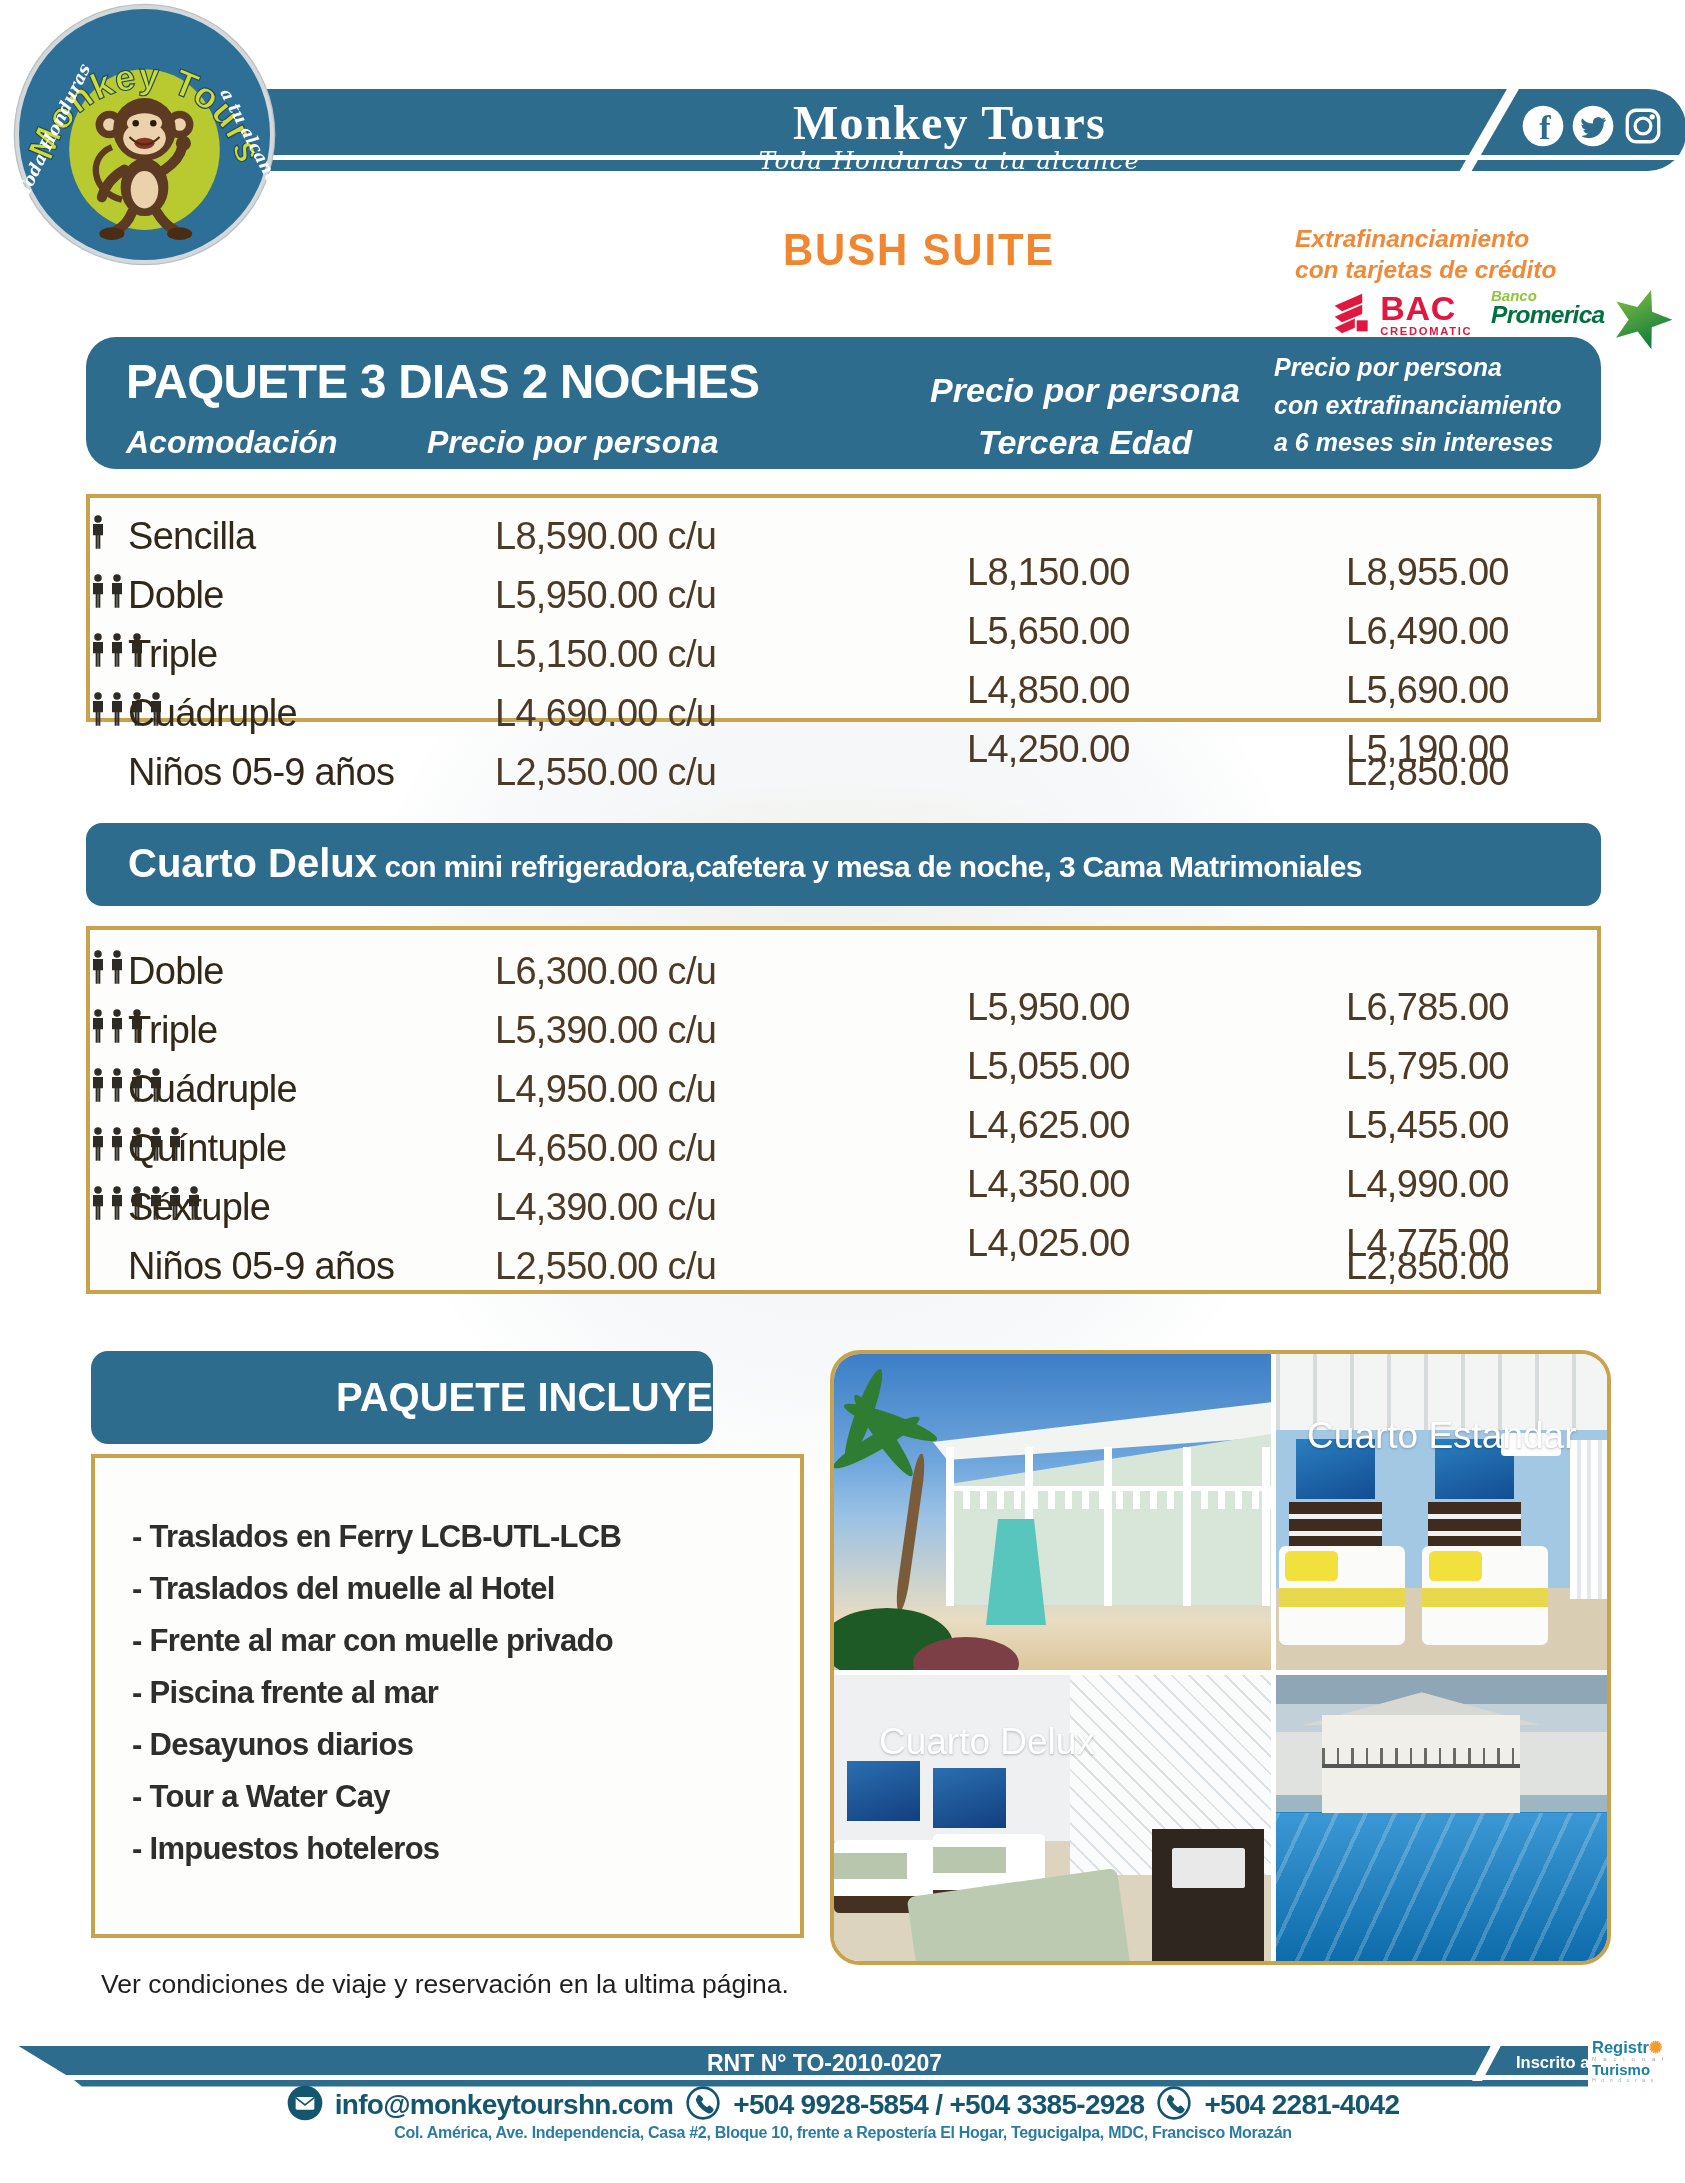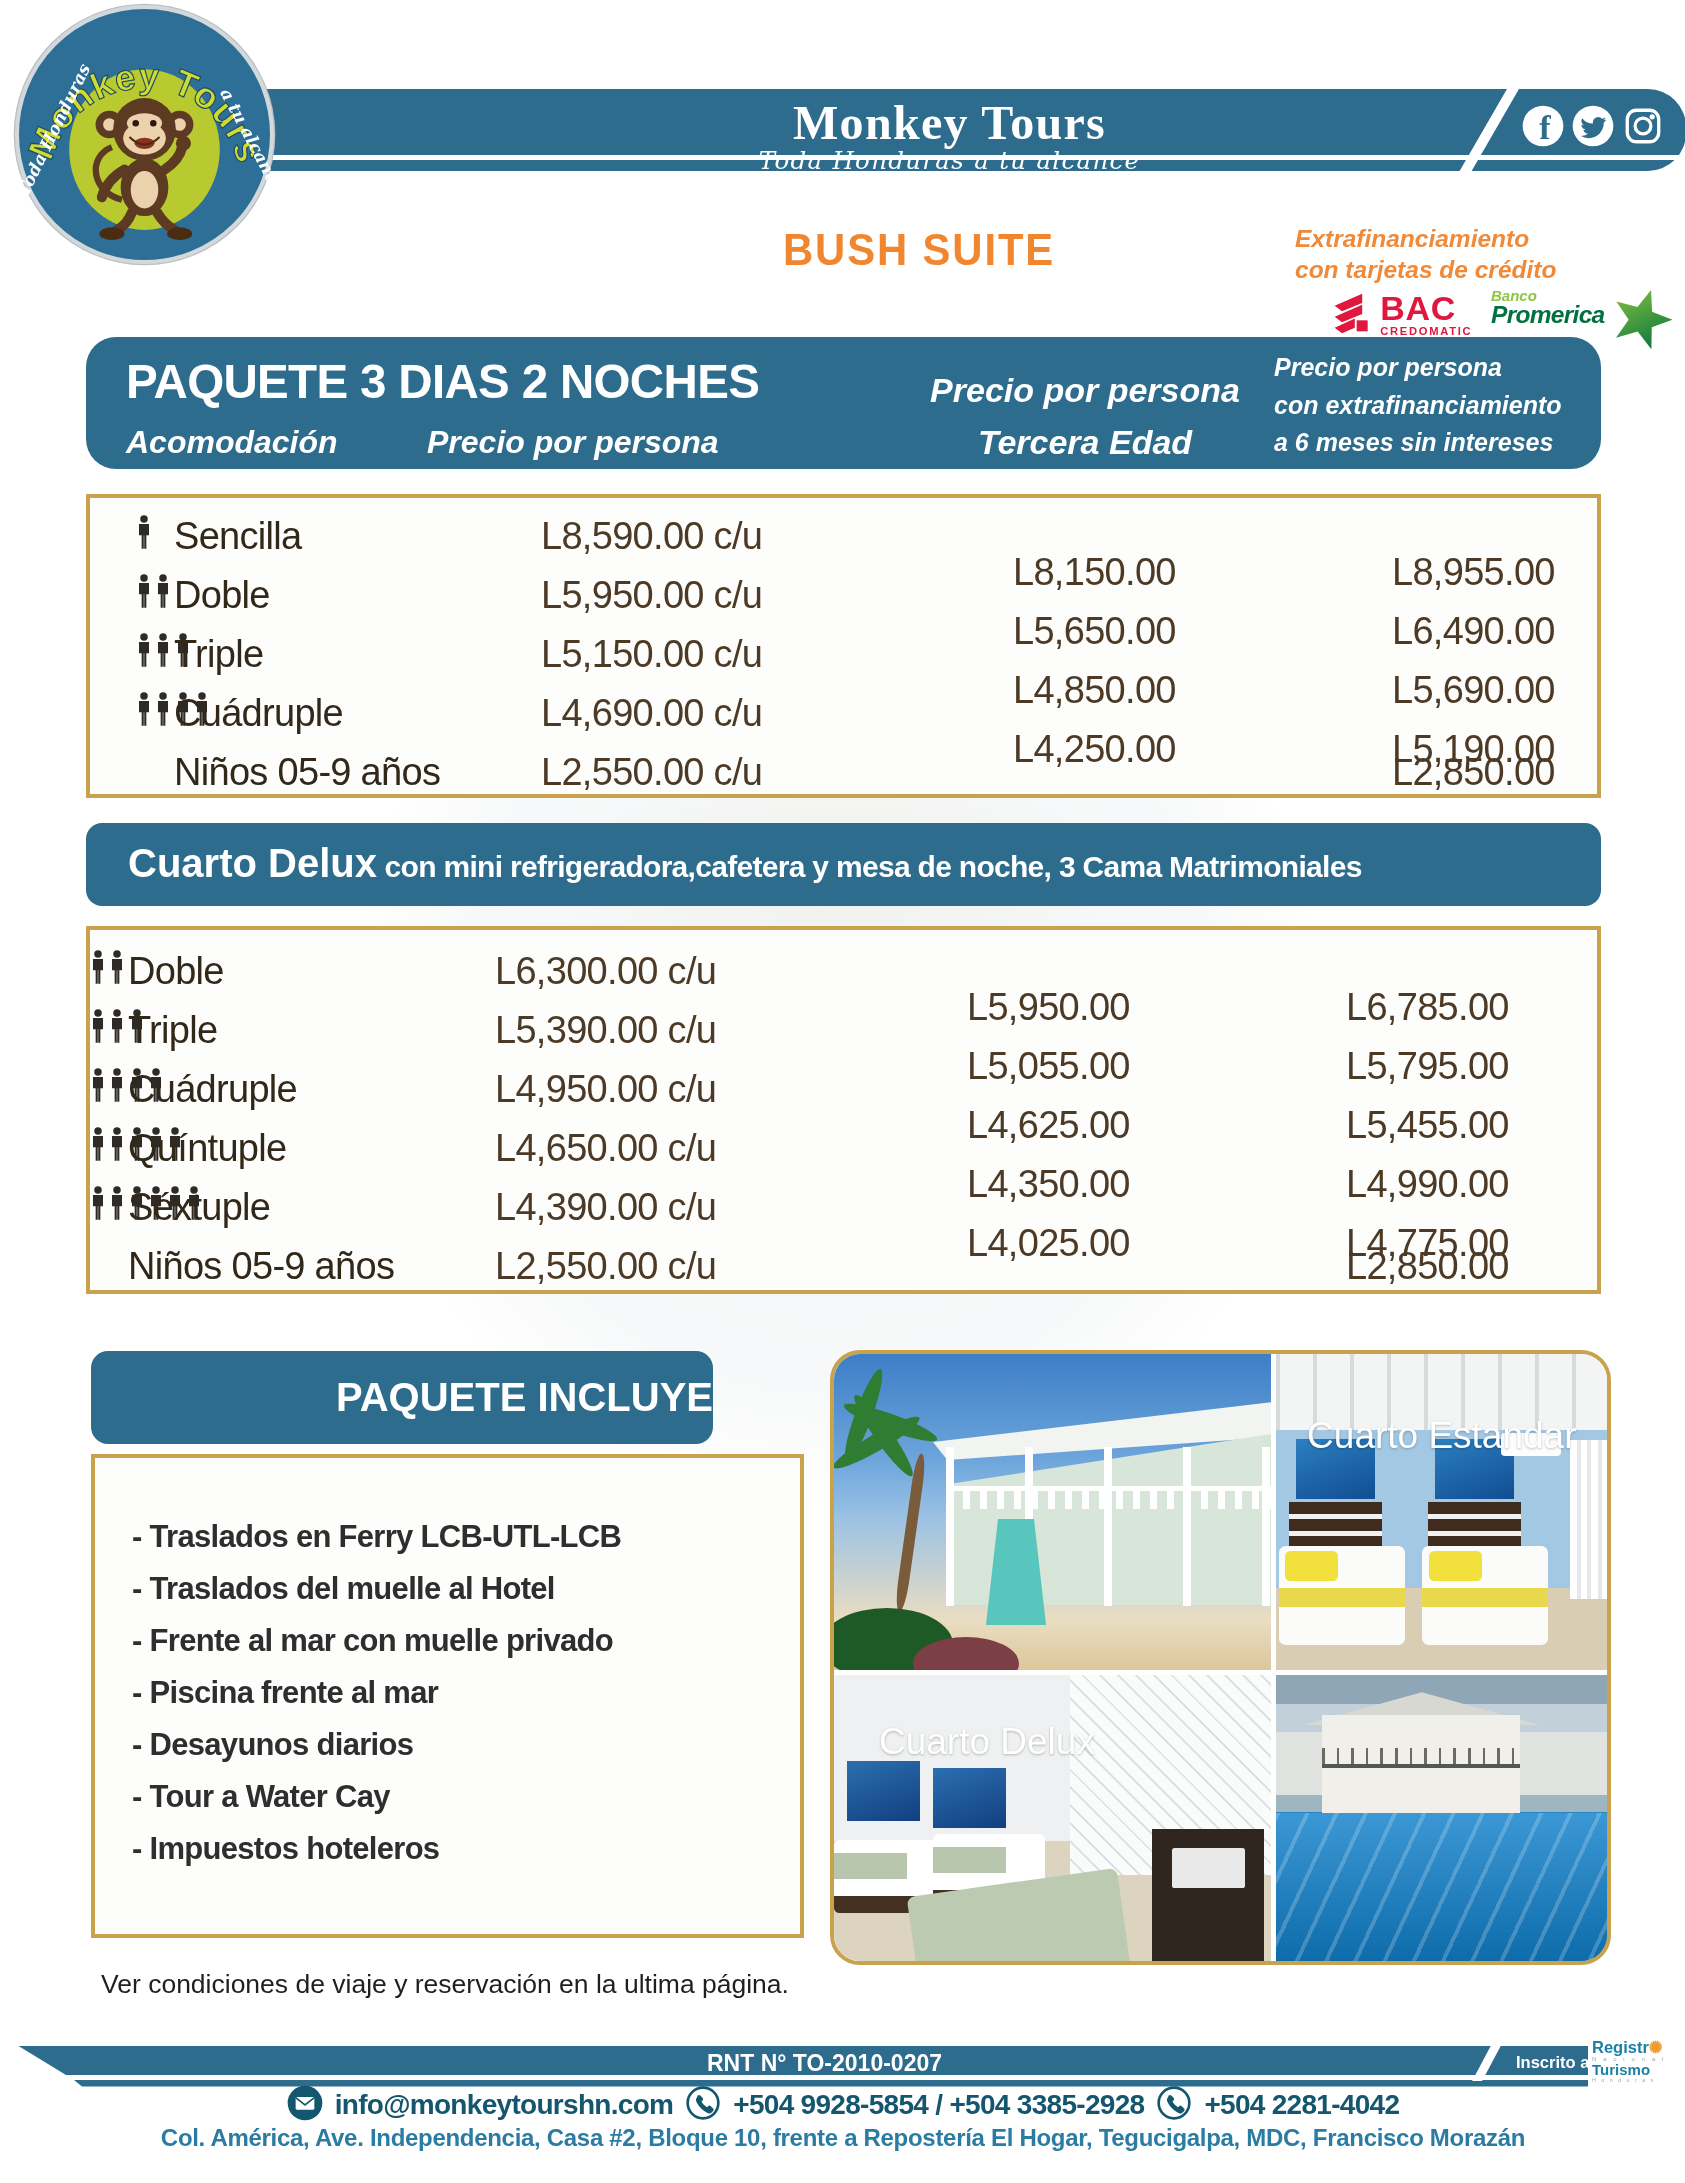--- a/index.html
+++ b/index.html
@@ -62,21 +62,21 @@
   
   .band1{position:absolute;left:86px;top:337px;width:1515px;height:132px;background:var(--blue);border-radius:30px;color:#fff;}
   .b1-title{position:absolute;left:40px;top:16px;font-size:49px;font-weight:bold;letter-spacing:-0.7px;transform:scaleX(.97);transform-origin:left top;}
   .b1-acc{position:absolute;left:40px;top:87px;font-size:32px;font-weight:bold;font-style:italic;}
   .b1-ppp{position:absolute;left:341px;top:87px;font-size:32px;font-weight:bold;font-style:italic;}
   .b1-senior{position:absolute;left:814px;top:26.5px;width:370px;text-align:center;font-size:34px;font-weight:bold;font-style:italic;line-height:1.55;}
   .b1-fin{position:absolute;left:1188px;top:12px;width:324px;font-size:25px;font-weight:bold;font-style:italic;line-height:1.5;}
 
   
   .ptable{position:absolute;left:86px;width:1515px;border:4px solid var(--gold);background:#fdfdfb;}
-  .t1{top:494px;height:304px;padding-top:17px;padding-left:46px;}
+  .t1{top:494px;height:228px;padding-top:17px;}
   .t2{top:926px;height:368px;padding-top:20px;}
   .t-row{position:relative;height:59px;}
   .cell{position:absolute;font-size:38px;letter-spacing:-0.7px;white-space:nowrap;}
   .c-label{left:38px;color:var(--label);}
   .c-price{left:405px;color:var(--brown);}
   .c-persons{left:713px;top:8px;display:flex;gap:3.3px;align-items:flex-end;}
   .c-senior{left:877px;color:var(--brown);}
   .c-fin{left:1256px;color:var(--brown);}
   .person-svg{width:16px;height:36px;fill:#2e2a26;}
 
@@ -165,21 +165,21 @@
             padding:2.6px 4px;line-height:1.05;}
   .reg-1{color:#1c7fa6;font-size:16.5px;font-weight:bold;}
   .reg-1 i{color:#f09c2c;font-style:normal;}
   .reg-2{color:#9aa5aa;font-size:6px;letter-spacing:2.6px;}
   .reg-3{color:#1c7fa6;font-size:15px;font-weight:bold;}
   .reg-4{color:#8fb7a2;font-size:5.3px;letter-spacing:2px;}
   .contact{position:absolute;left:0;top:2085px;width:1686px;display:flex;justify-content:center;align-items:flex-end;gap:12px;}
   .contact .txt{font-size:28px;font-weight:bold;color:#14566e;letter-spacing:-0.7px;white-space:nowrap;}
   .cicon{width:36px;height:36px;flex:0 0 auto;}
   .address{position:absolute;left:0;top:2124px;width:1686px;text-align:center;
-           font-size:24px;font-weight:bold;color:var(--addr);letter-spacing:-0.3px;}
+           font-size:16px;font-weight:bold;color:var(--addr);letter-spacing:-0.3px;}
 </style>
 </head>
 <body>
 
 <div class="page">
 
   <div class="wm"></div>
   <div class="wm2"></div>
 
   <div class="top-band">

